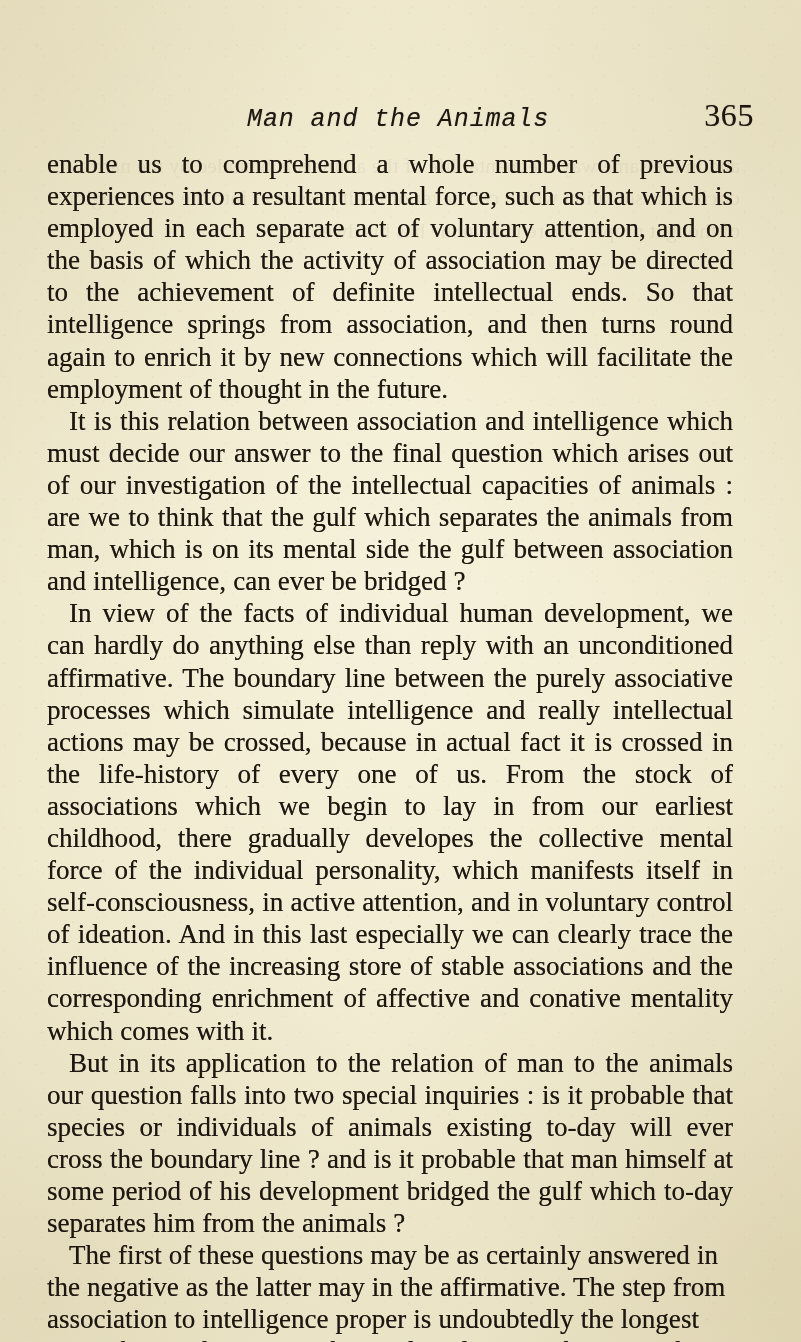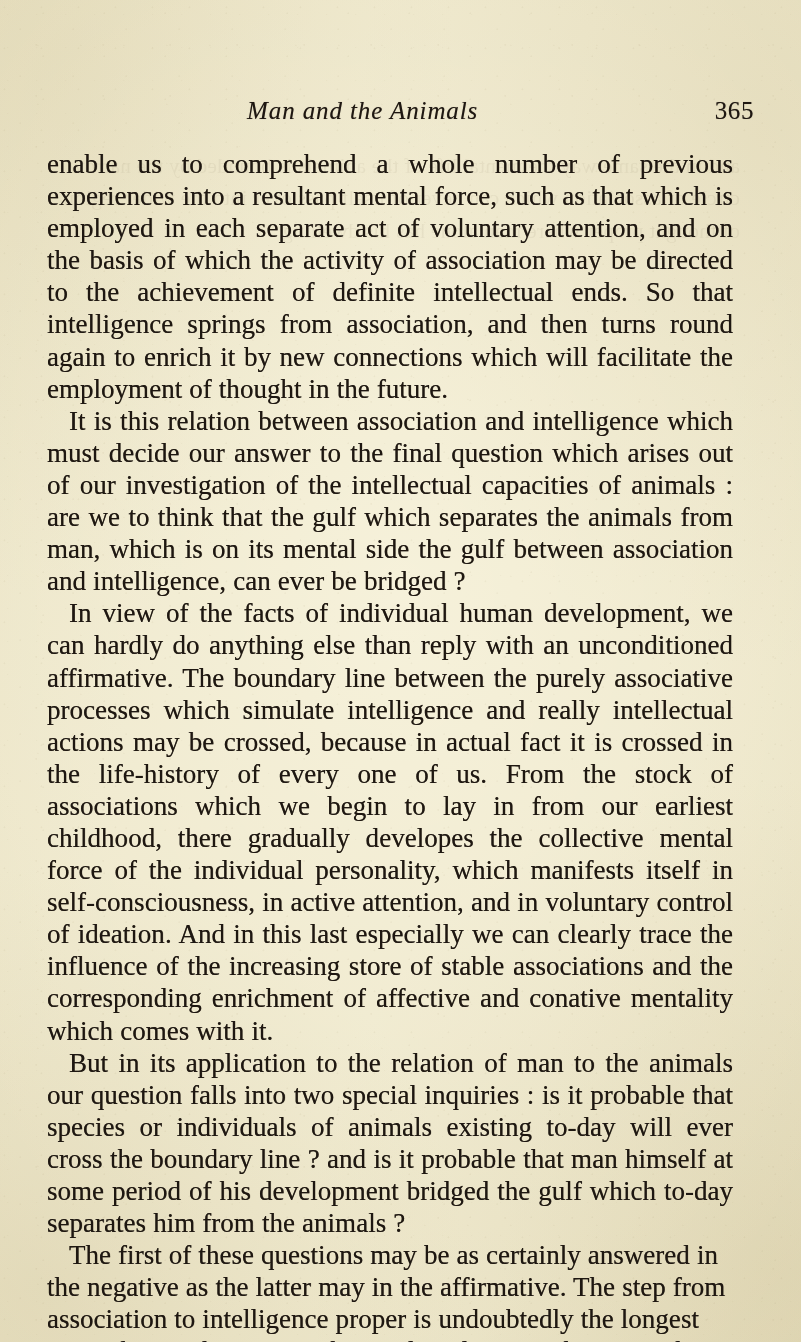--- a/index.html
+++ b/index.html
@@ -74,24 +74,25 @@
     justify-content: space-between;
   }
 
   .running-title {
     font-style: italic;
     font-size: 25px;
     letter-spacing: 0.9px;
     margin-left: 200px;
     white-space: nowrap;
     text-shadow: 0 0 0.7px rgba(30,23,17,0.45);
+    font-family: Liberation Mono, monospace;
   }
 
   .folio {
-    font-size: 25px;
+    font-size: 32px;
     letter-spacing: 0.6px;
     font-variant-numeric: oldstyle-nums;
     text-shadow: 0 0 0.7px rgba(30,23,17,0.45);
   }
 
   .body {
     position: absolute;
     left: 47px;
     top: 148px;
     width: 686px;

